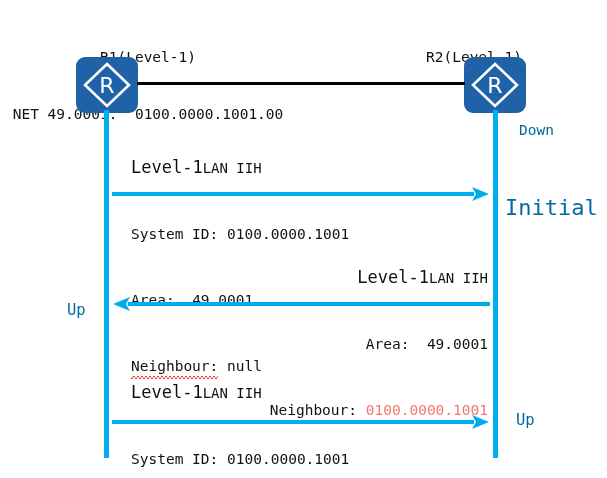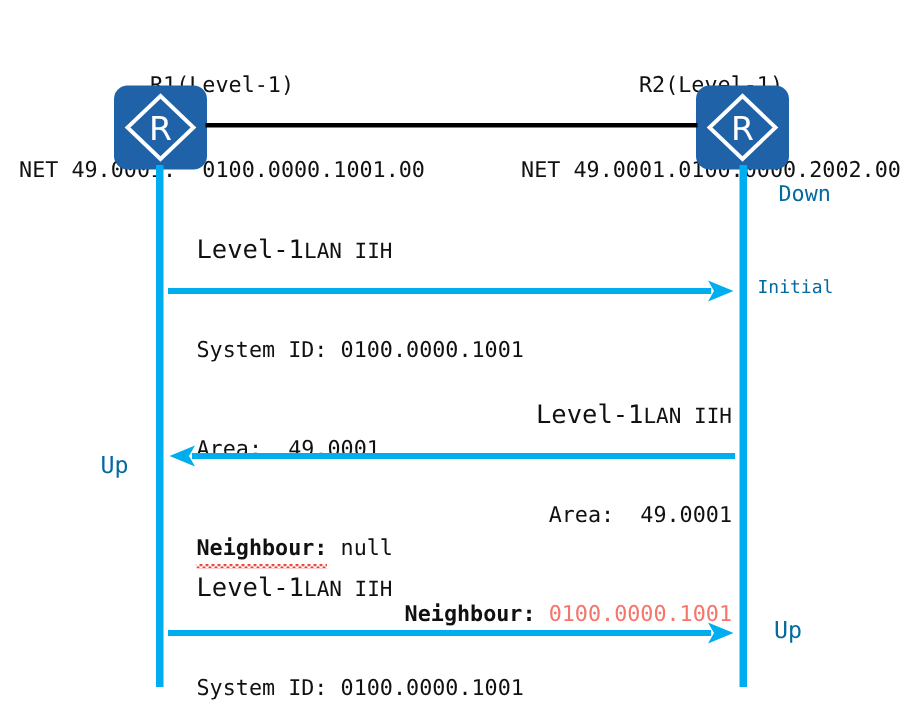--- a/index.html
+++ b/index.html
@@ -96,21 +96,20 @@
   #pdu-3 { left: 131px; top: 337px; width: 350px; }
 
   .big   { font-size: 17px; }
   .small { font-size: 14px; }
   .nbr-red { color: #f4766a; }
 
   
   .squiggle {
     position: relative;
     display: inline-block;
-    font-weight: bold;
   }
   .squiggle::after {
     content: "";
     position: absolute;
     left: 0;
     right: 0;
     bottom: -2px;
     height: 3px;
     background-image:
       radial-gradient(circle at 1px 2.6px, #e8423a 1.05px, rgba(0,0,0,0) 1.3px),
@@ -119,37 +118,36 @@
     background-repeat: repeat-x;
   }
 
   
   .state-label {
     position: absolute;
     white-space: pre;
     color: #0369a1;
   }
   #state-down    { left: 519px; top: 122px; font-size: 14.5px; }
-  #state-initial { left: 505px; top: 184px; font-size: 12px; }
+  #state-initial { left: 505px; top: 195px; font-size: 22px; }
   #state-up-left { left: 67px;  top: 301px; font-size: 15.5px; }
   #state-up-right{ left: 516px; top: 411px; font-size: 15.5px; }
 </style>
 </head>
 <body>
 
 <div class="stage">
 
   <div class="router-caption" id="caption-r1">
     <span class="rname">R1(Level-1)</span>
     <span class="rnet">NET 49.0001.  0100.0000.1001.00</span>
   </div>
 
   <div class="router-caption" id="caption-r2">
     <span class="rname">R2(Level-1)</span>
-    <span class="rnet">NET 49.0001.0100.0000.2002.00</span>
   </div>
 
   <div class="router-icon" id="router-r1">
     <svg viewBox="0 0 62 56" xmlns="http://www.w3.org/2000/svg">
       <polygon points="31,7 53,28 31,49 9,28" fill="none" stroke="#ffffff" stroke-width="2.6"></polygon>
       <text x="31" y="36" text-anchor="middle" font-family="DejaVu Sans, sans-serif" font-size="22" fill="#ffffff">R</text>
     </svg>
   </div>
 
   <div class="router-icon" id="router-r2">

